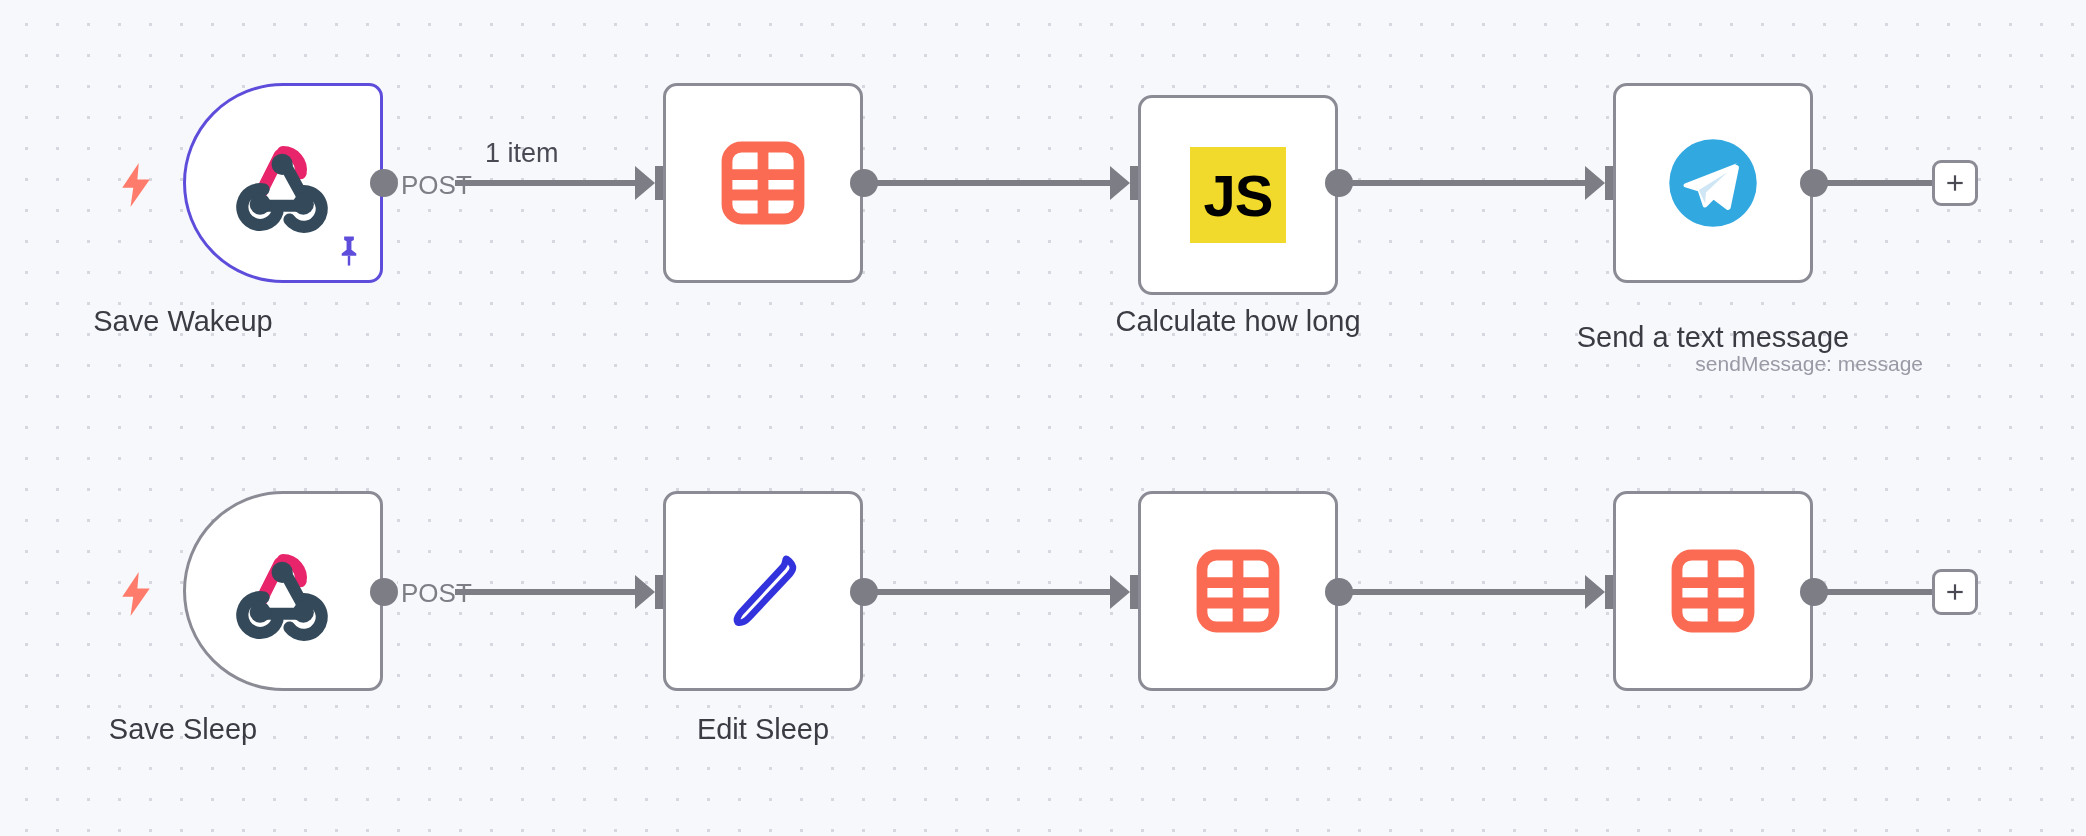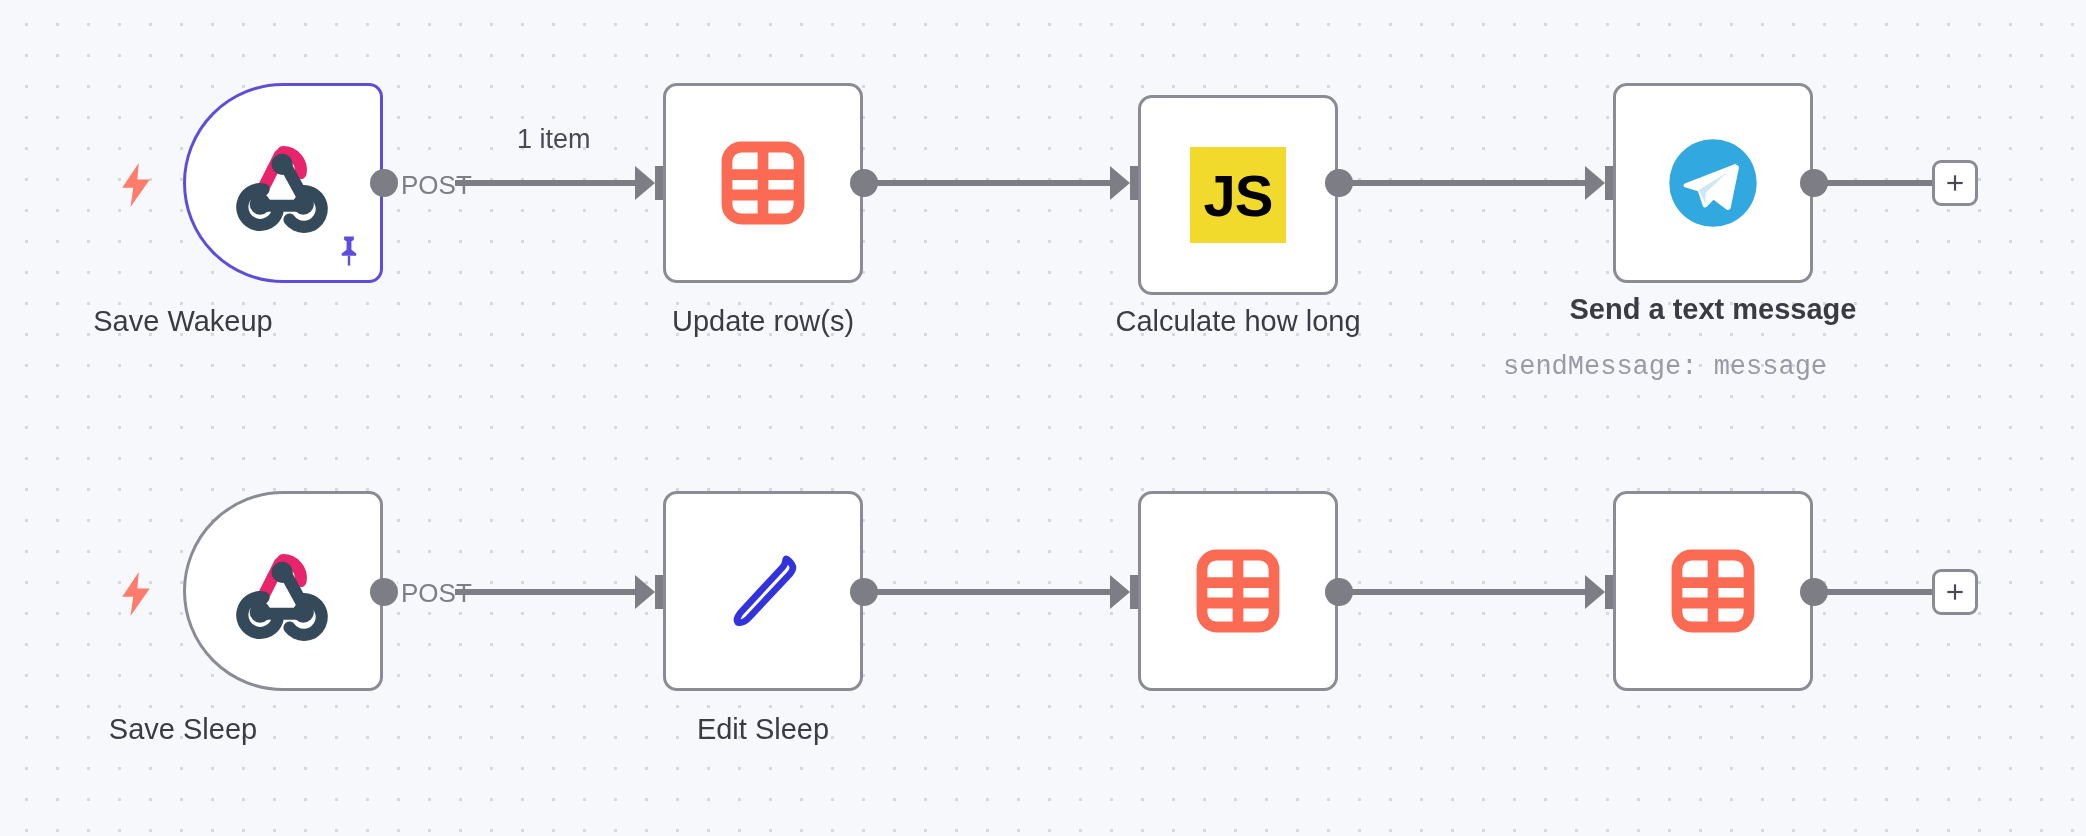--- a/index.html
+++ b/index.html
@@ -45,25 +45,24 @@
     width: 420px;
     text-align: center;
     font-size: 29px;
     color: #3b3b44;
     line-height: 1.15;
     white-space: nowrap;
   }
   .node-sub {
     position: absolute;
     width: 420px;
-    text-align: left;
-    font-size: 27px;
+    text-align: right;
+    font-size: 21px;
     color: #9a9aa6;
     white-space: nowrap;
-    font-family: Liberation Mono, monospace;
   }
 
   
   .out-dot {
     position: absolute;
     width: 28px; height: 28px;
     background: #7d7d86;
     border-radius: 50%;
   }
   .in-arrow {
@@ -173,35 +172,34 @@
         <rect x="11" y="18" width="2" height="8" fill="#5e4ddb"></rect>
       </svg>
     </span>
   </div>
   <div class="node-label" style="left:-27px; top:305px;">Save Wakeup</div>
 
   <div class="out-dot" style="left:370px; top:169px;"></div>
   <div class="conn-label" style="left:398px; top:170px;">POST</div>
 
   <div class="conn" style="left:455px; top:180px; width:185px;"></div>
-  <div class="items-label" style="left:485px; top:124px;margin-left:32px;">1 item</div>
+  <div class="items-label" style="left:485px; top:138px;">1 item</div>
   <div class="in-arrow" style="left:635px; top:166px;"></div>
   <div class="in-bar" style="left:655px; top:166px;"></div>
 
   <div class="node" style="left:663px; top:83px;">
     <span class="icon-wrap">
       <svg width="96" height="96" viewBox="0 0 40 40">
         <rect x="5" y="5" width="30" height="30" rx="6" ry="6" fill="none" stroke="#fb6b54" stroke-width="4.5"></rect>
         <line x1="20" y1="7" x2="20" y2="33" stroke="#fb6b54" stroke-width="4.5"></line>
         <line x1="7" y1="16.5" x2="33" y2="16.5" stroke="#fb6b54" stroke-width="4.5"></line>
         <line x1="7" y1="25" x2="33" y2="25" stroke="#fb6b54" stroke-width="4.5"></line>
       </svg>
     </span>
   </div>
-  <div class="node-label" style="left:553px; top:305px;">Update row(s)</div>
 
   <div class="out-dot" style="left:850px; top:169px;"></div>
 
   <div class="conn" style="left:876px; top:180px; width:240px;"></div>
   <div class="items-label" style="left:930px; top:138px;"></div>
   <div class="in-arrow" style="left:1110px; top:166px;"></div>
   <div class="in-bar" style="left:1130px; top:166px;"></div>
 
   <div class="node" style="left:1138px; top:83px;margin-top:12px;">
     <span class="js-badge">JS</span>
@@ -217,21 +215,21 @@
 
   <div class="node" style="left:1613px; top:83px;">
     <span class="icon-wrap">
       <svg width="100" height="100" viewBox="0 0 48 48">
         <circle cx="24" cy="24" r="21" fill="#31a8e0"></circle>
         <path d="M35.5 14.5 L10.5 24.2 c-.9.35-.85 1.6.07 1.87 l6.2 1.85 2.35 7.1 c.27.8 1.28 1 1.86.4 l3.3-3.35 6.2 4.6 c.75.55 1.8.15 2-.78 l3.95-19.1 c.2-.95-.73-1.75-1.93-1.3 z" fill="#ffffff"></path>
         <path d="M17.2 27.3 l13.6-8.3 -10.2 9.6 -.35 5.2 z" fill="#cfe6f5"></path>
       </svg>
     </span>
   </div>
-  <div class="node-label" style="left:1503px; top:293px;font-weight:bold;">Send a text message</div>
+  <div class="node-label" style="left:1503px; top:321px;">Send a text message</div>
   <div class="node-sub" style="left:1503px; top:352px;">sendMessage: message</div>
 
   <div class="out-dot" style="left:1800px; top:169px;"></div>
   <div class="conn" style="left:1826px; top:180px; width:110px;"></div>
   <div class="plus-btn" style="left:1932px; top:160px;">
     <svg viewBox="0 0 20 20" width="22" height="22">
         <line x1="10" y1="3" x2="10" y2="17" stroke="#4a4a55" stroke-width="2"></line>
         <line x1="3" y1="10" x2="17" y2="10" stroke="#4a4a55" stroke-width="2"></line>
       </svg>
   </div>

